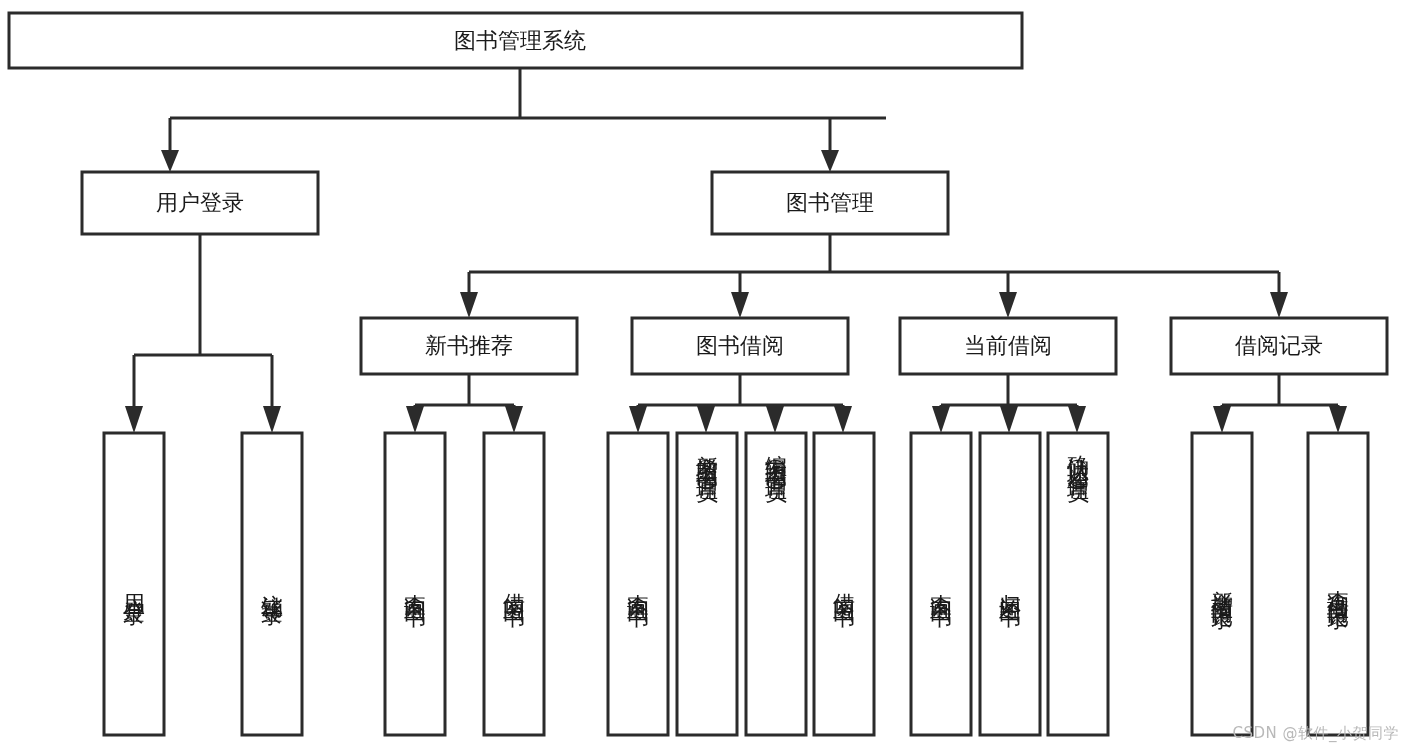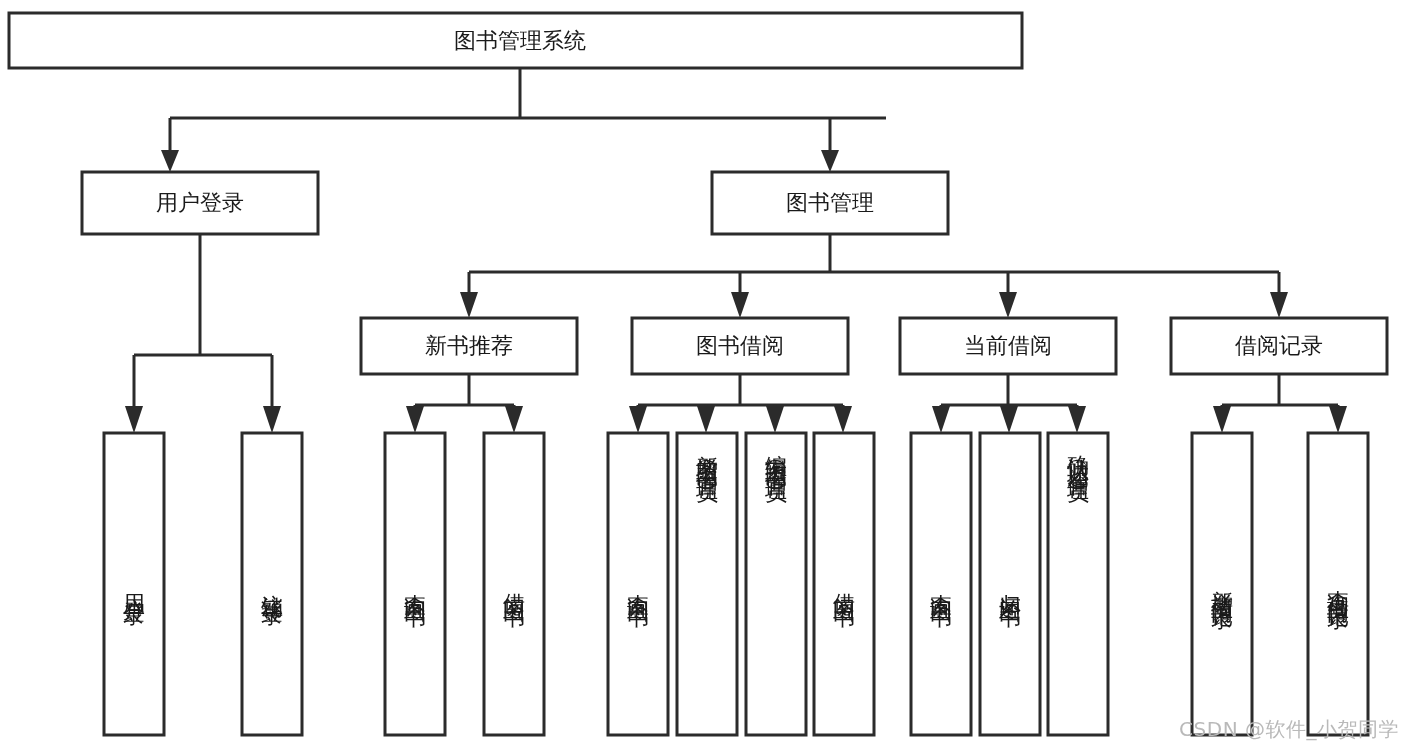--- a/index.html
+++ b/index.html
@@ -68,21 +68,21 @@
     line-height: 1.0;
     letter-spacing: 4px;
     color: #1a1a1a;
     white-space: nowrap;
   }
   .watermark {
     position: absolute;
     right: 6px;
     bottom: 4px;
     font-family: "DejaVu Sans", "Liberation Sans", sans-serif;
-    font-size: 20px;
+    font-size: 15px;
     color: #b9b9b9;
     letter-spacing: 0.5px;
     white-space: nowrap;
   }
 </style>
 </head>
 <body>
 
 <div id="diagram-root">
 

